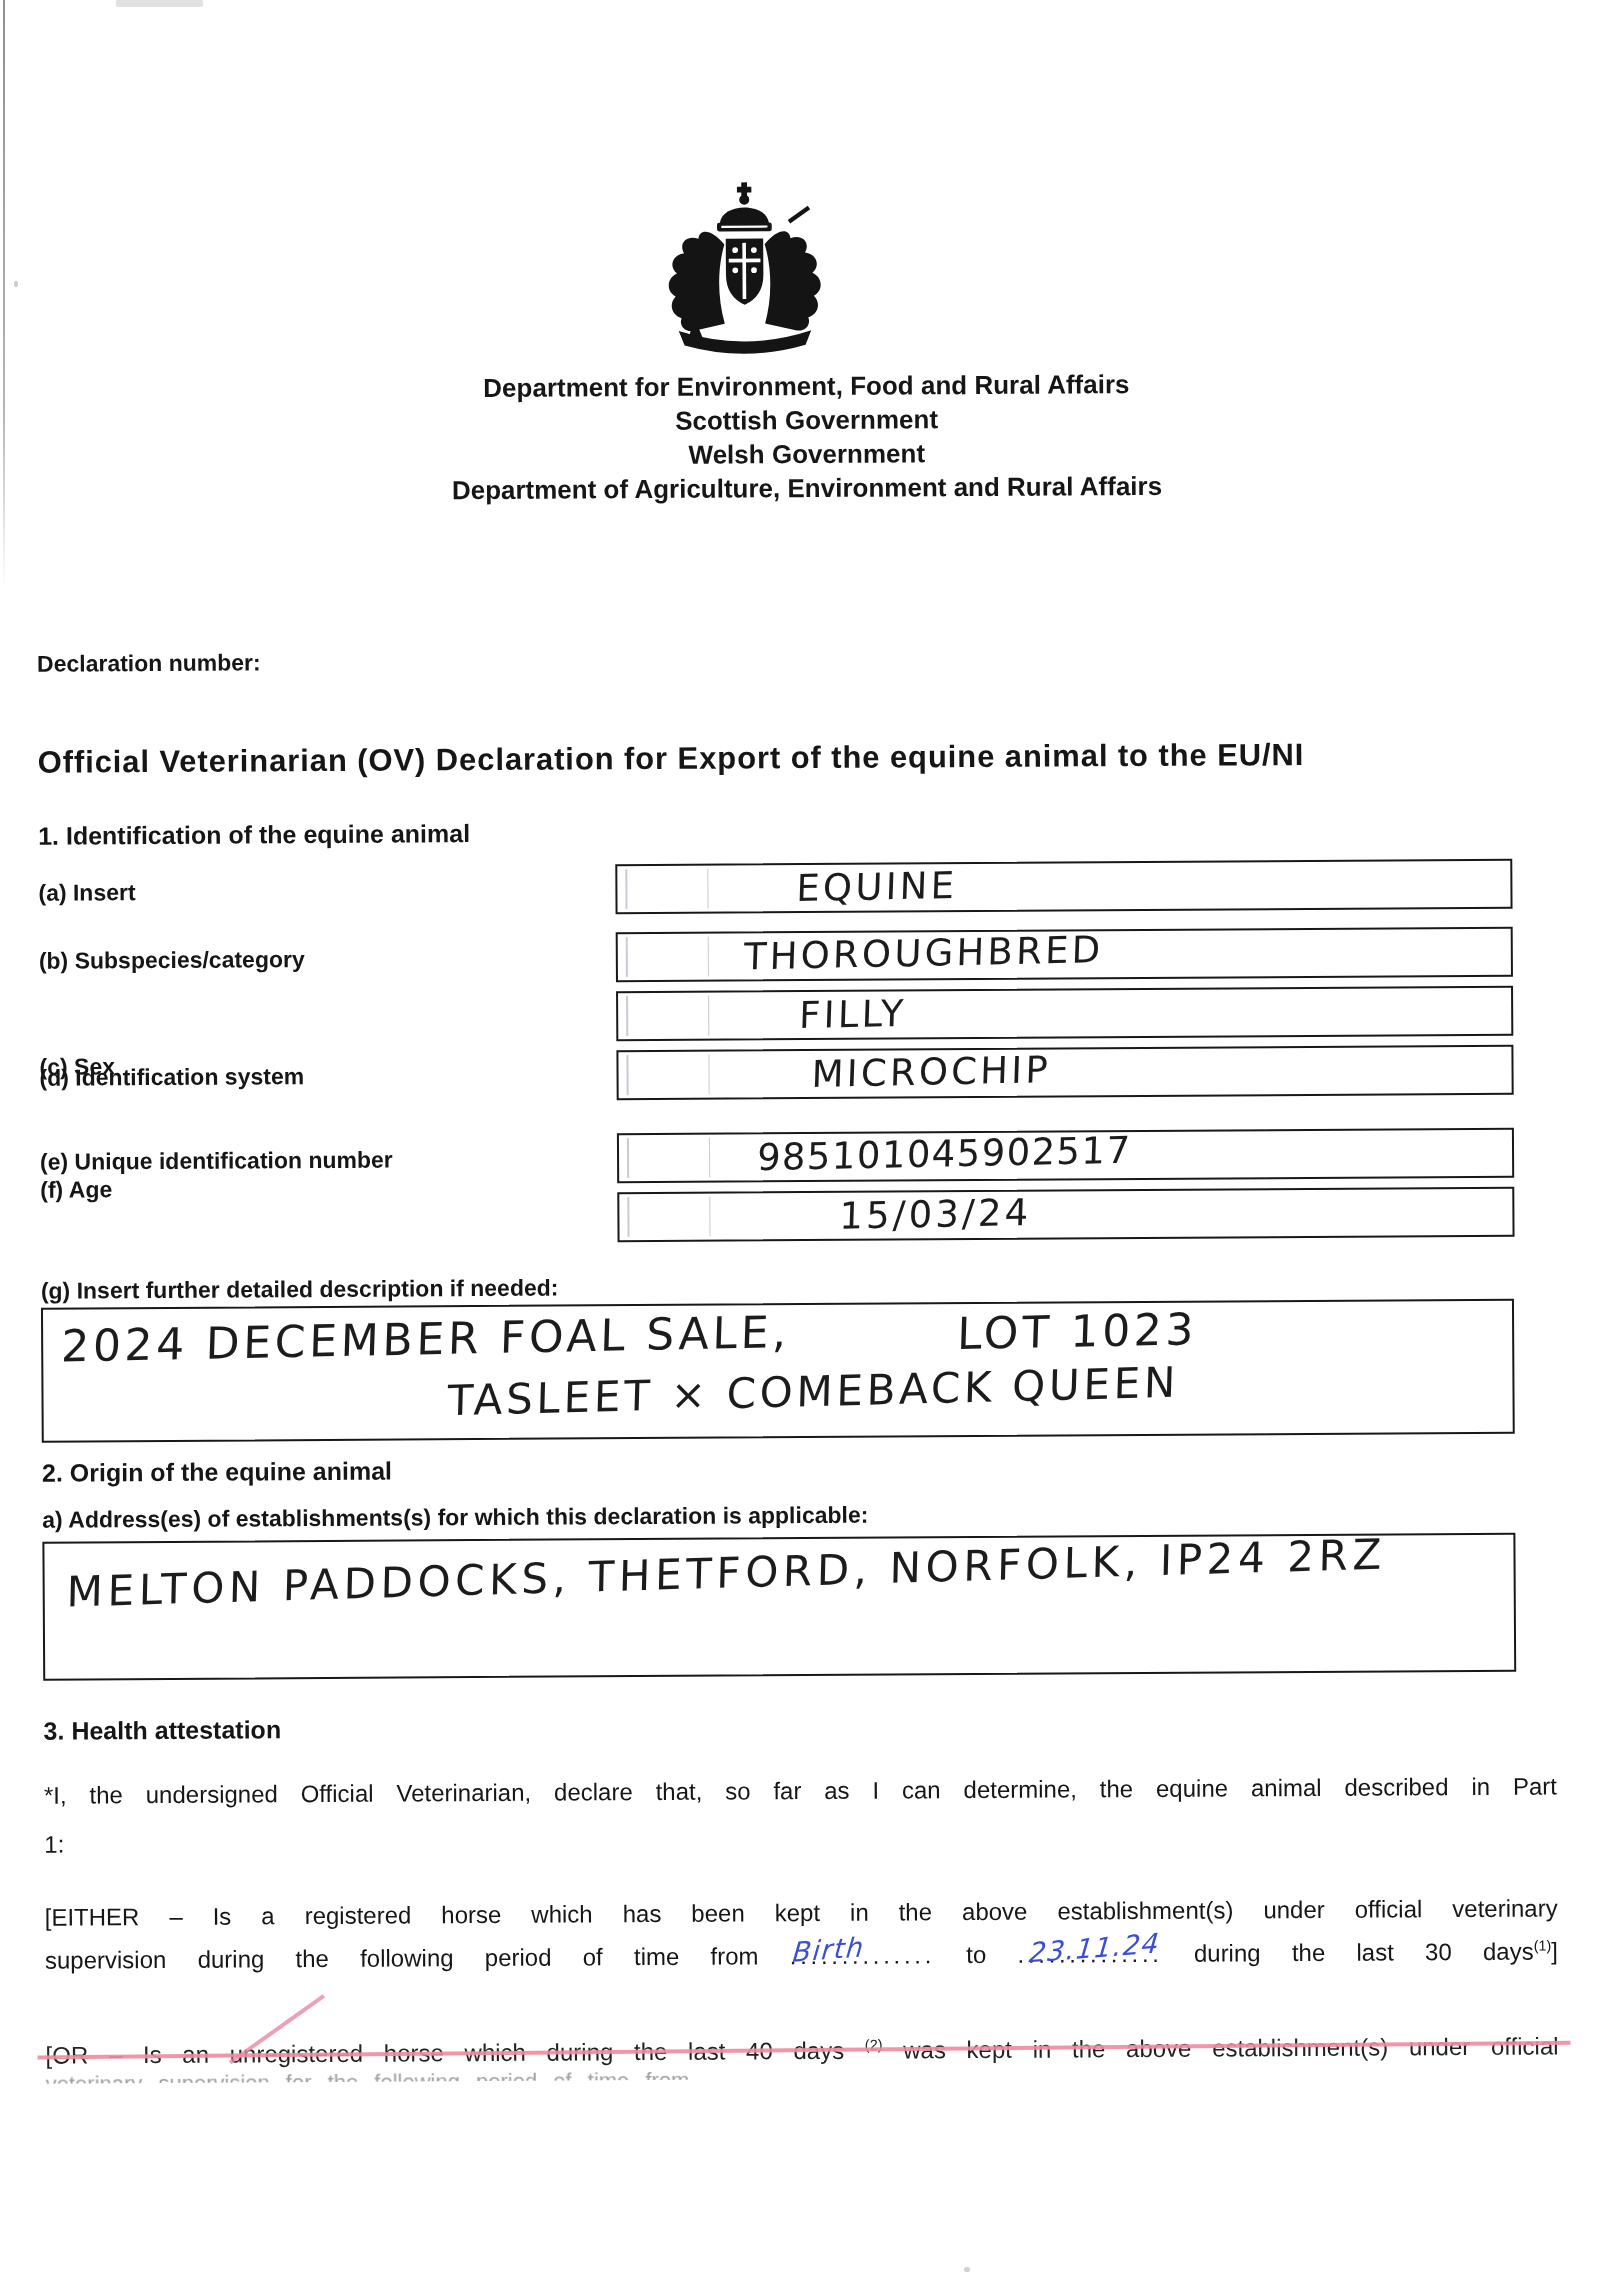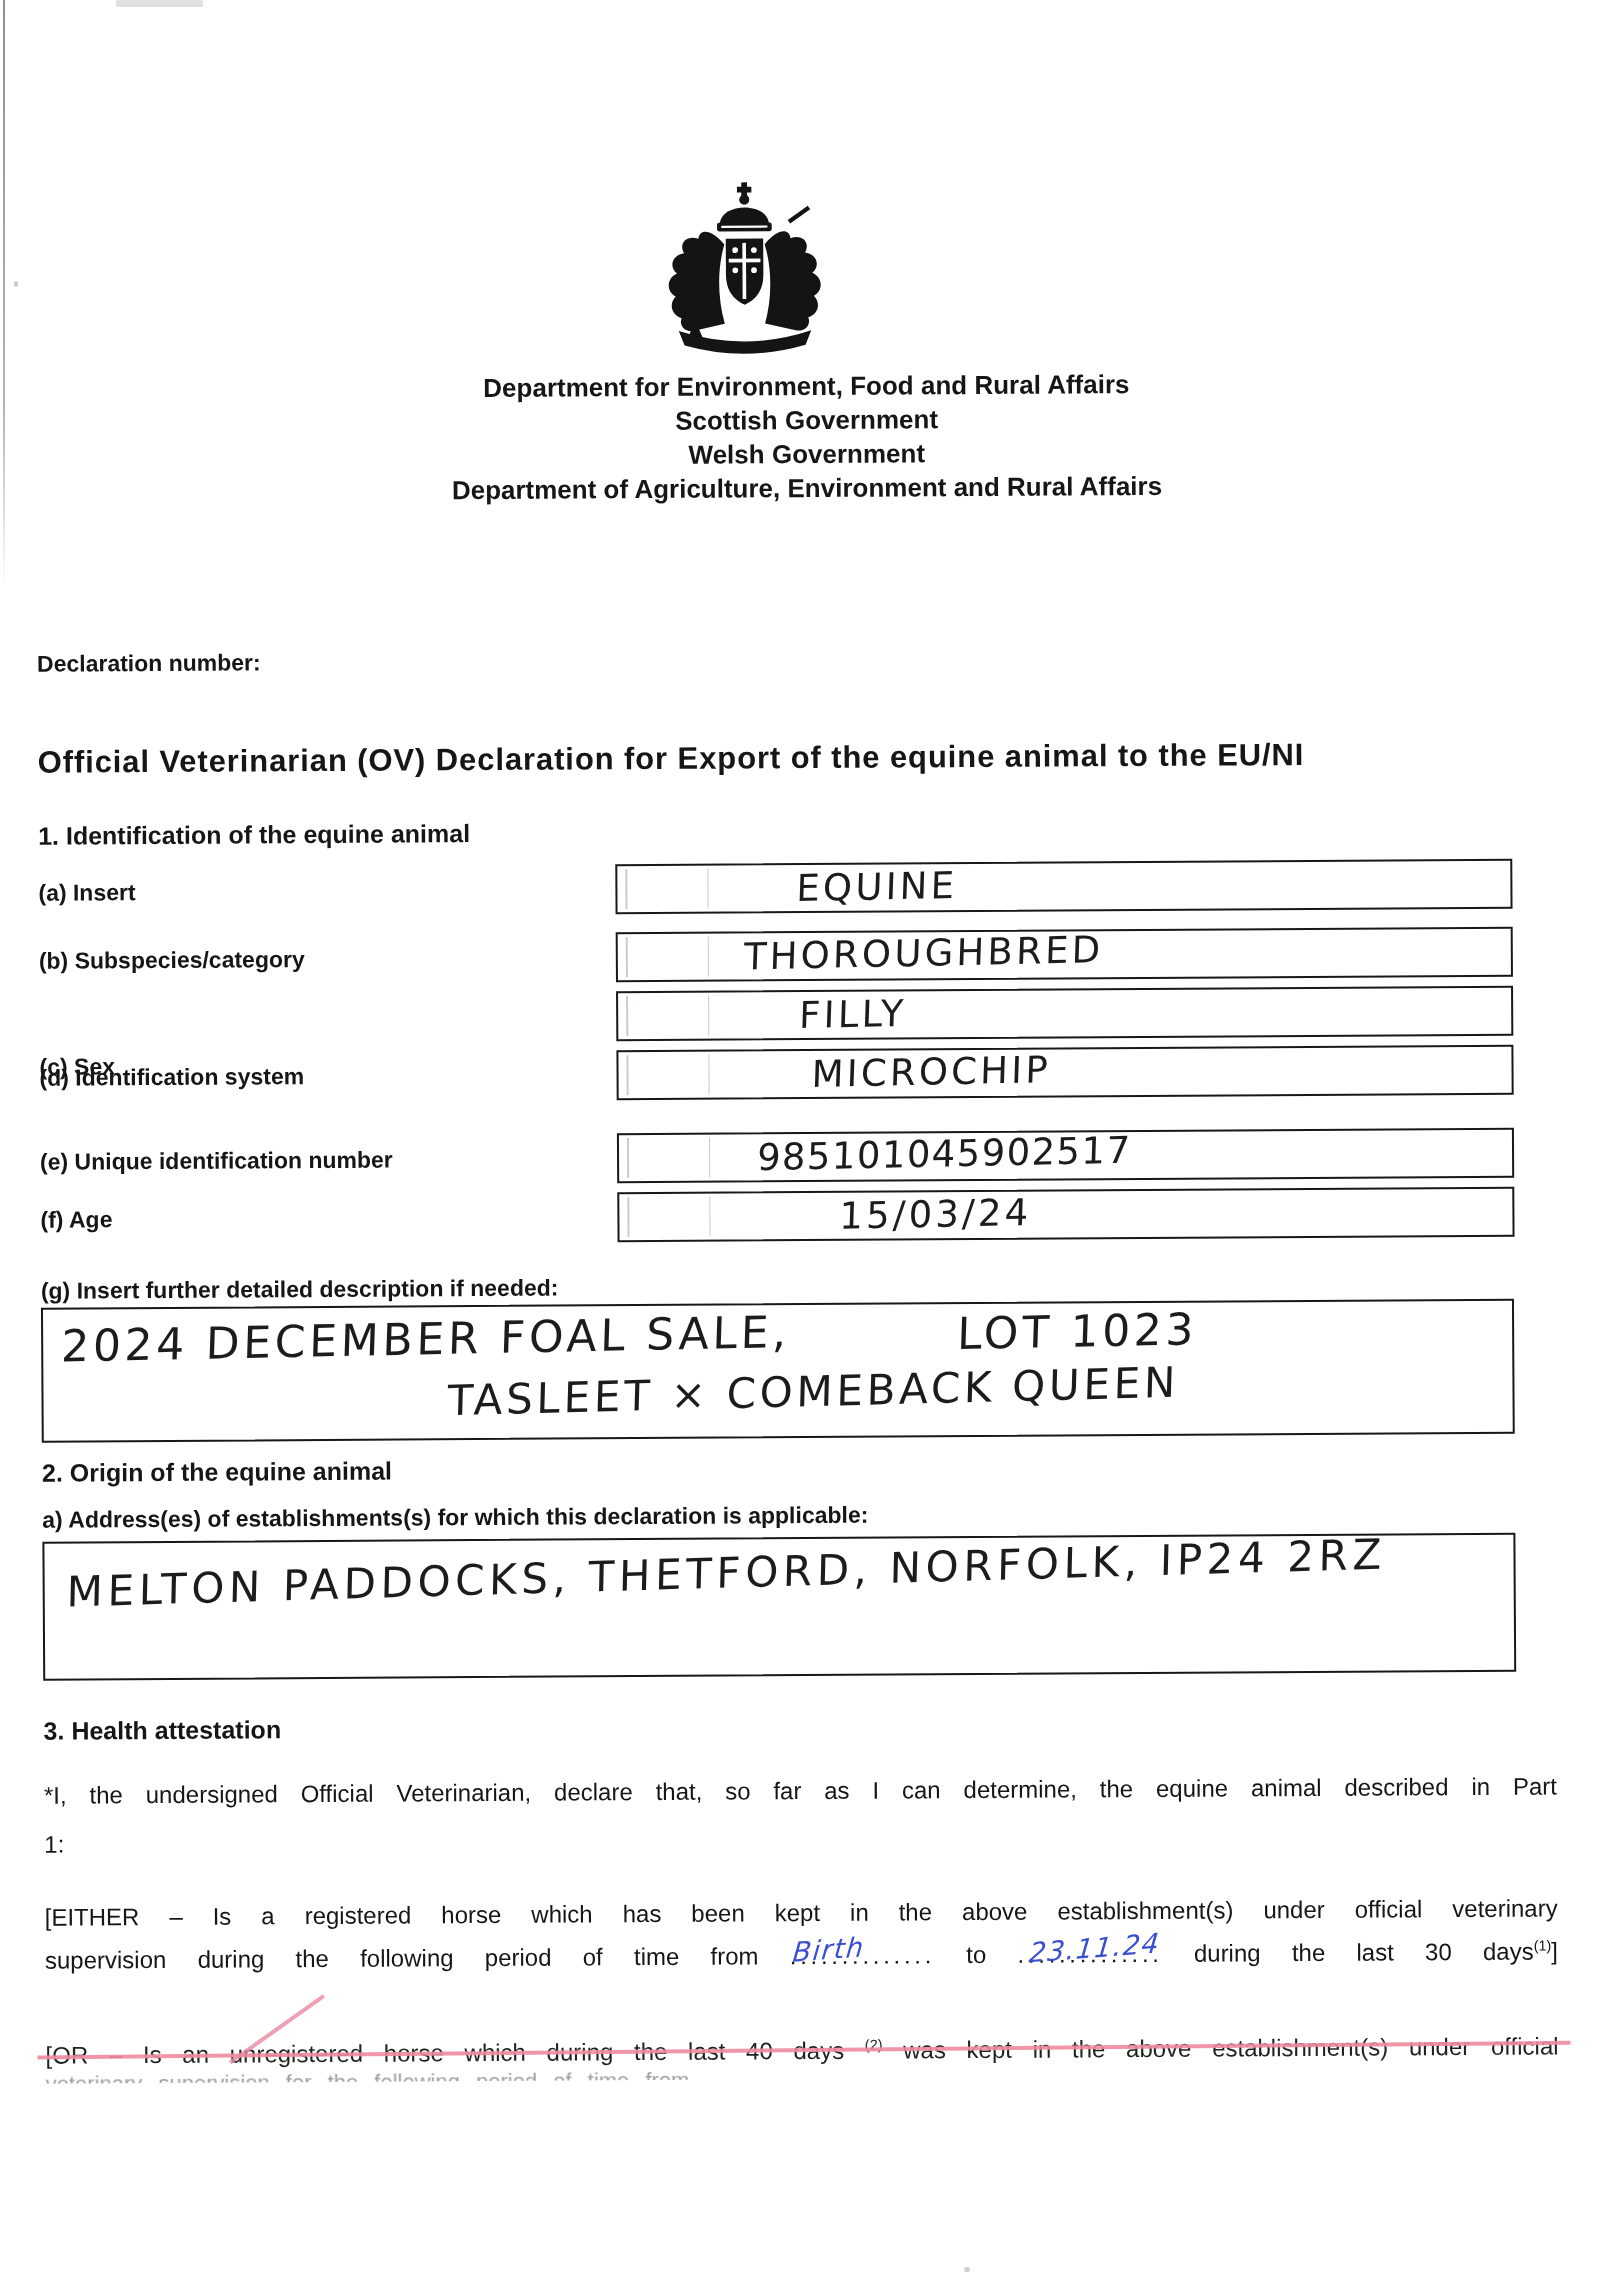--- a/index.html
+++ b/index.html
@@ -135,21 +135,21 @@
     <span class="hand" style="left:193px">MICROCHIP</span>
   </div>
 
   <div class="abs field-label" style="top:1144px">(e) Unique identification number</div>
   <div class="abs fbox" style="top:1132px">
     <span class="tick tick1"></span>
     <span class="tick tick2"></span>
     <span class="hand" style="left:138px;letter-spacing:1.4px">985101045902517</span>
   </div>
 
-  <div class="abs field-label" style="top:1202px">(f) Age</div>
+  <div class="abs field-label" style="top:1172px">(f) Age</div>
   <div class="abs fbox" style="top:1191px">
     <span class="tick tick1"></span>
     <span class="tick tick2"></span>
     <span class="hand" style="left:220px">15/03/24</span>
   </div>
 
   <div class="abs field-label" style="top:1273px">(g) Insert further detailed description if needed:</div>
   <div class="abs bigbox gbox">
     <span class="hand gline1a">2024 DECEMBER FOAL SALE,</span>
     <span class="hand gline1b">LOT 1023</span>

